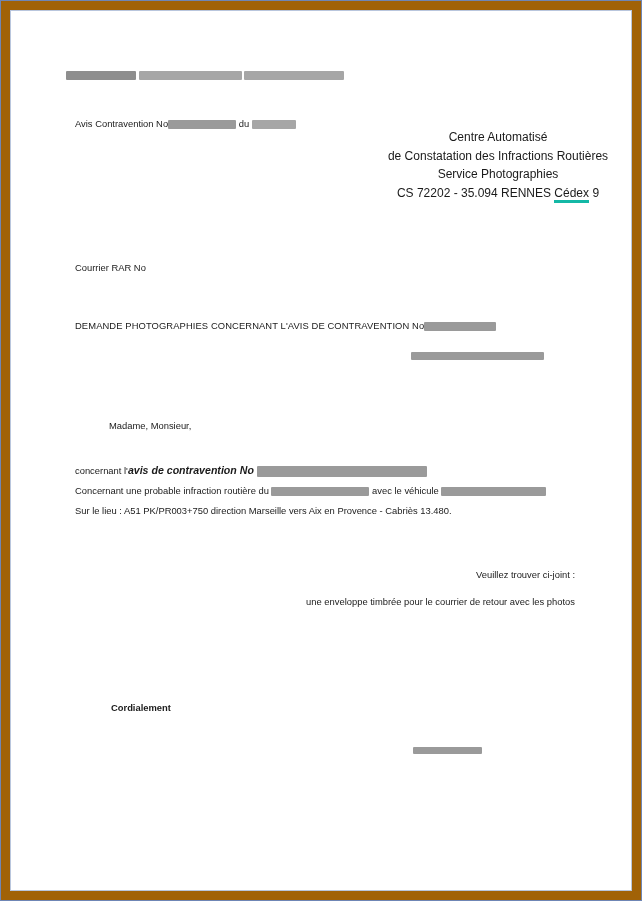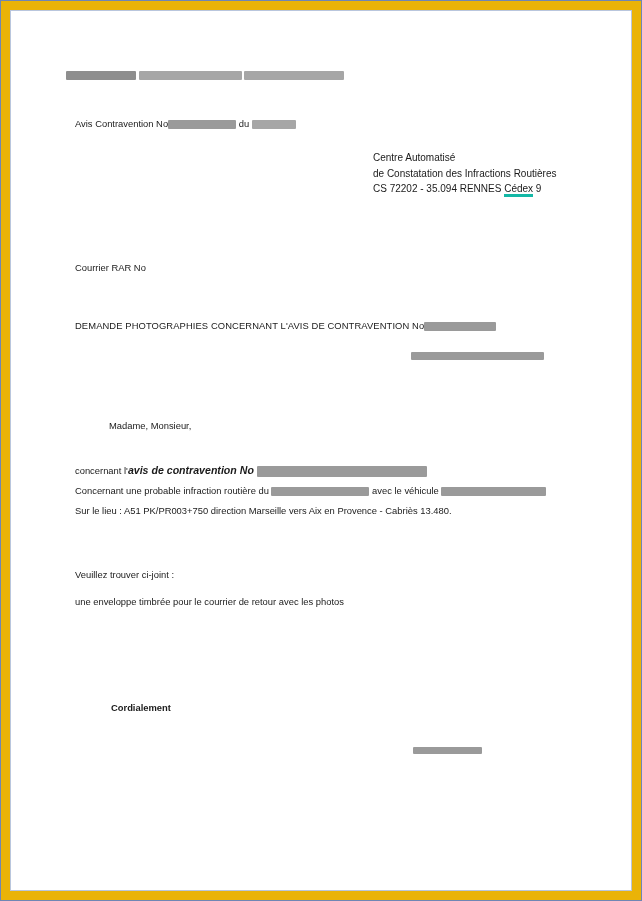--- a/index.html
+++ b/index.html
@@ -13,21 +13,21 @@
     font-family: "Liberation Sans", sans-serif;
     -webkit-font-smoothing: antialiased;
   }
 
   .page-frame {
     position: absolute;
     left: 0;
     top: 0;
     width: 642px;
     height: 901px;
-    background: #eab308;
+    background: #a16207;
     border: 1px solid #6f86b5;
     box-sizing: border-box;
   }
 
   .page-inner {
     position: absolute;
     left: 9px;
     top: 9px;
     right: 9px;
     bottom: 9px;
@@ -76,24 +76,25 @@
     left: 64px;
     top: 106px;
     white-space: nowrap;
     font-size: 9.4px;
   }
 
   
   .recipient {
     position: absolute;
     left: 362px;
-    top: 139px;
+    top: 117px;
     width: 250px;
-    font-size: 10px;
+    font-size: 12px;
     line-height: 1.55;
+    text-align: center;
   }
   .recipient .u { border-bottom: 3px solid #14b8a6; }
 
   
   .courier {
     position: absolute;
     left: 64px;
     top: 250px;
     font-size: 9.4px;
   }
@@ -141,20 +142,21 @@
     font-size: 10.6px;
     font-style: italic;
   }
 
   .joint-block {
     position: absolute;
     left: 64px;
     top: 557px;
     width: 500px;
     font-size: 9.4px;
+    text-align: right;
   }
   .joint-block p { margin: 0 0 13px 0; }
 
   .closing {
     position: absolute;
     left: 100px;
     top: 690px;
     font-size: 9.4px;
     font-weight: bold;
   }
@@ -178,20 +180,21 @@
         <div class="line redact soft" style="width:100px;">redacted</div>
       </div>
 
       <div class="avis-line">
         <span>Avis Contravention No</span><span class="redact" style="width:68px;height:9px;">redacted</span><span> du </span><span class="redact soft" style="width:44px;height:9px;">redacted</span>
       </div>
 
       <div class="recipient">
         <div>Centre Automatisé</div>
         <div>de Constatation des Infractions Routières</div>
+        <div>Service Photographies</div>
         <div><span>CS 72202 - 35.094  RENNES </span><span class="u">Cédex</span><span> 9</span></div>
       </div>
 
       <div class="courier">Courrier RAR  No</div>
 
       <div class="subject">
         <span>DEMANDE PHOTOGRAPHIES CONCERNANT L'AVIS DE CONTRAVENTION No</span><span class="redact" style="width:72px;height:9px;">redacted</span>
       </div>
 
       <div class="placedate">

